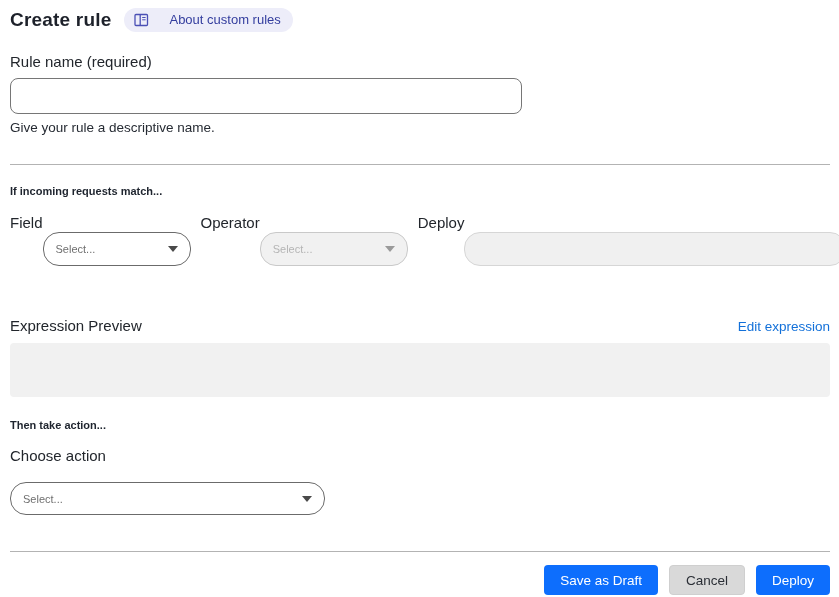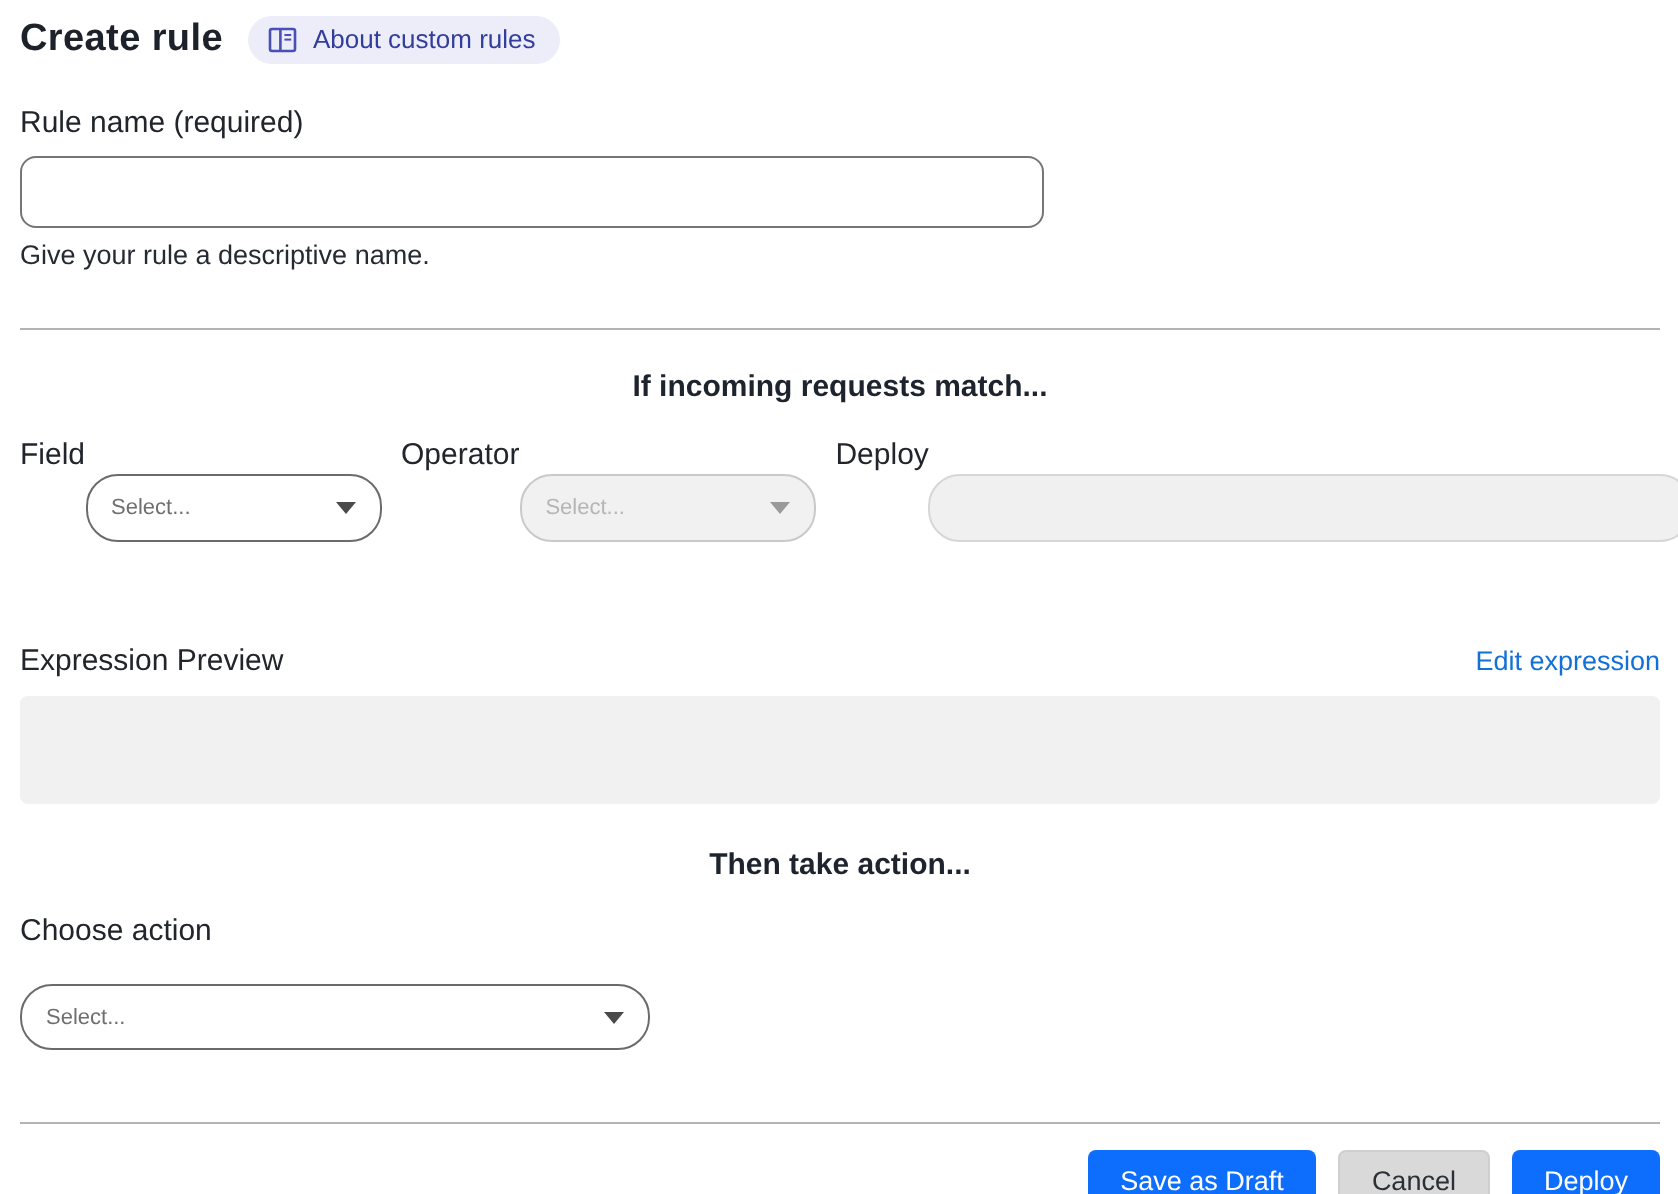--- a/index.html
+++ b/index.html
@@ -9,21 +9,21 @@
     font-family: "Liberation Sans", "DejaVu Sans", sans-serif;
     color: #21262e;
     overflow: hidden;
   }
   .page { padding: 8px 9px 0 10px; }
 
   
   .header-row { display: flex; align-items: center; gap: 13px; }
   .page-title { font-size: 19px; font-weight: bold; color: #1d212a; letter-spacing: 0.2px; }
   .about-pill {
-    display: inline-flex; align-items: center; gap: 7px;
+    display: inline-flex; align-items: center; gap: 20px;
     background: #ededf9; color: #333d9e;
     border-radius: 14px; padding: 4px 12px 5px 10px;
     font-size: 13px; cursor: pointer; text-decoration: none;
   }
   .about-pill svg { display: block; }
 
   
   .field-label { font-size: 15px; color: #22262c; }
   .helper-text { font-size: 13.5px; color: #262b33; margin-top: 6px; }
 
@@ -33,21 +33,21 @@
     display: block; margin-top: 8px;
     width: 512px; height: 36px;
     border: 1px solid #767676; border-radius: 8px;
     font-size: 14px; padding: 0 10px; color: #21262e;
     background: #fff; outline: none;
   }
 
   .divider { border: none; border-top: 1px solid #b3b3b3; margin-top: 29px; }
   .divider-bottom { border: none; border-top: 1px solid #b3b3b3; margin-top: 36px; }
 
-  .section-heading { font-size: 15px; font-weight: bold; color: #1e242e; margin-top: 20px; text-align: center; }
+  .section-heading { font-size: 11px; font-weight: bold; color: #1e242e; margin-top: 20px; }
 
   
   .match-row { display: flex; align-items: flex-end; margin-top: 17px; }
   .match-col { display: flex; flex-direction: row; }
   .match-col + .match-col { margin-left: 10px; }
   .control { margin-top: 18px; height: 34px; border-radius: 16px; font-size: 11px; }
 
   .select-box {
     display: flex; align-items: center; justify-content: space-between;
     background: #fff; border: 1px solid #6b6b6b;

